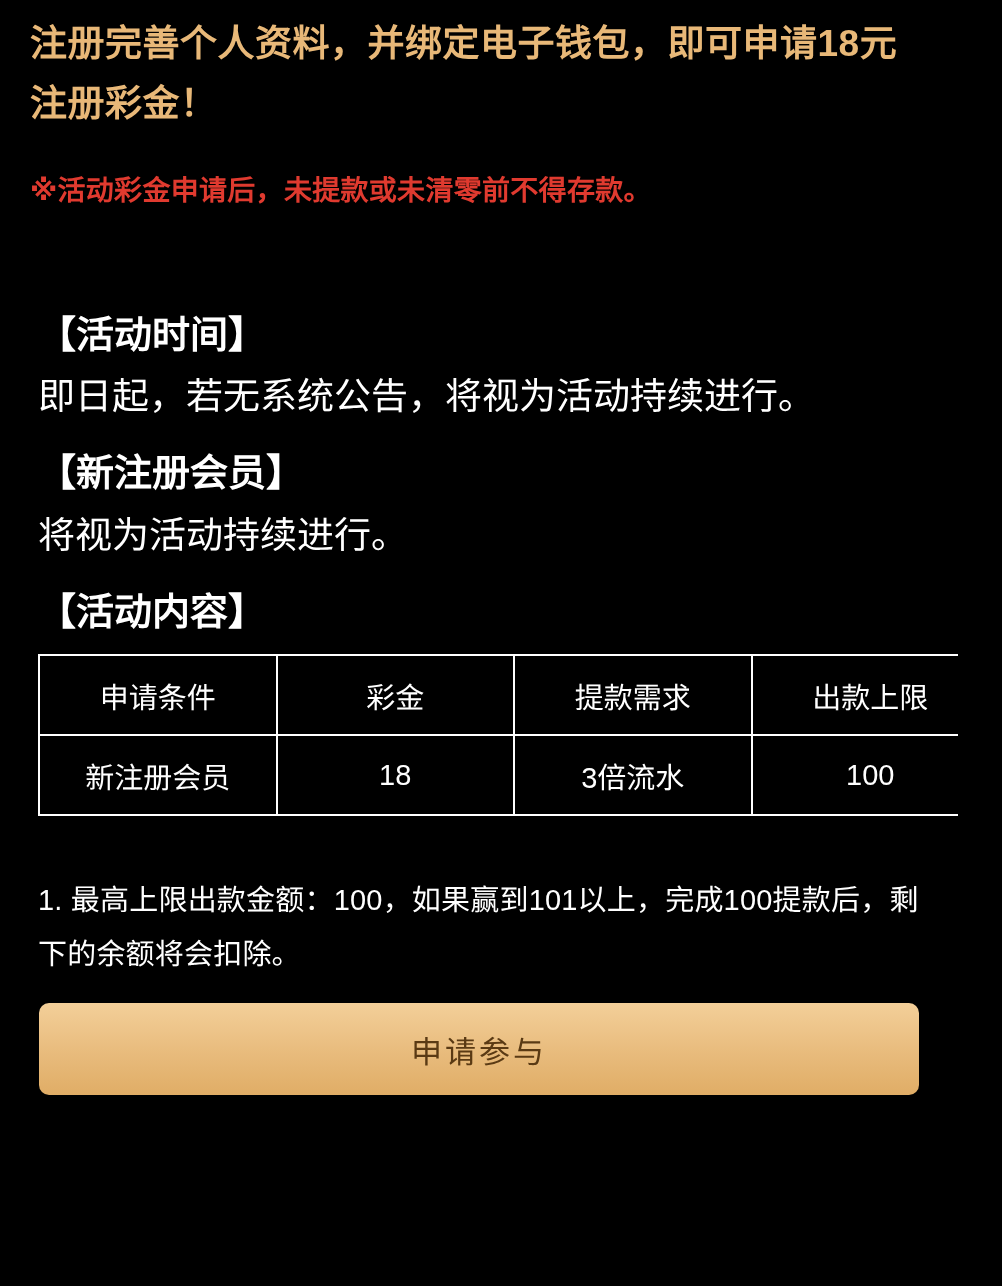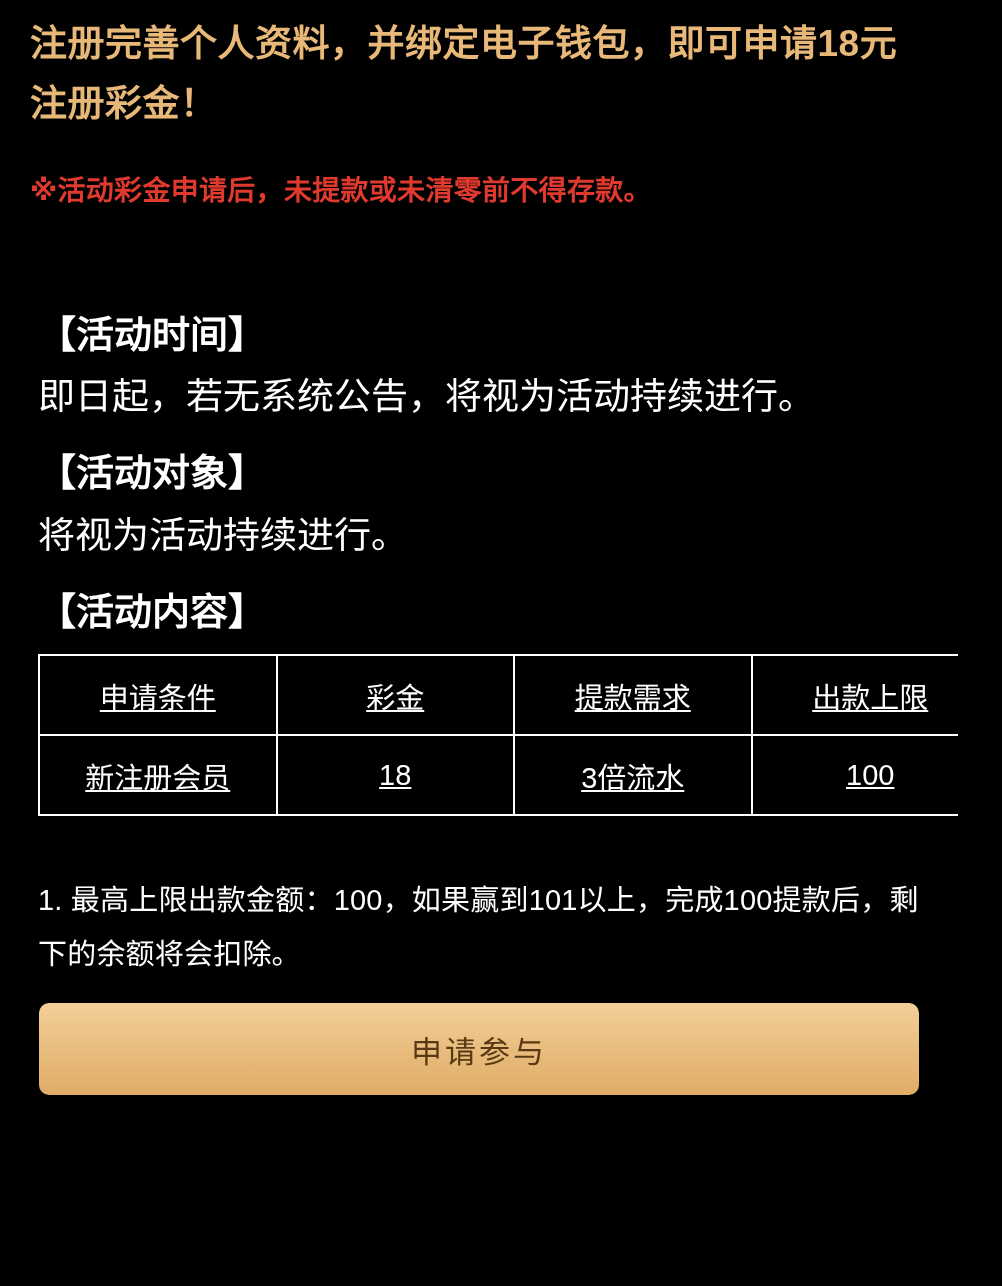--- a/index.html
+++ b/index.html
@@ -66,21 +66,20 @@
   }
   table.info th, table.info td {
     border: 2px solid #ffffff;
     text-align: center;
     color: #ffffff;
     font-weight: normal;
     font-size: 29px;
     height: 78px;
     padding: 0 8px;
     vertical-align: middle;
-    text-decoration: underline;
   }
   table.info th { font-size: 29px; }
 
   .notes {
     margin: 58px 0 0 8px;
     color: #ffffff;
     font-size: 29px;
     line-height: 1.85;
     letter-spacing: 0.2px;
   }
@@ -118,21 +117,21 @@
   <p class="warning">※活动彩金申请后，未提款或未清零前不得存款。</p>
 
   <div class="spacer-top"></div>
 
   <div class="section">
     <div class="sec-title">【活动时间】</div>
     <div class="sec-body">即日起，若无系统公告，将视为活动持续进行。</div>
   </div>
 
   <div class="section">
-    <div class="sec-title">【活动对象】</div>
+    <div class="sec-title">【新注册会员】</div>
     <div class="sec-body">将视为活动持续进行。</div>
   </div>
 
   <div class="section">
     <div class="sec-title">【活动内容】</div>
   </div>
 
   <table class="info">
     <thead>
       <tr>

